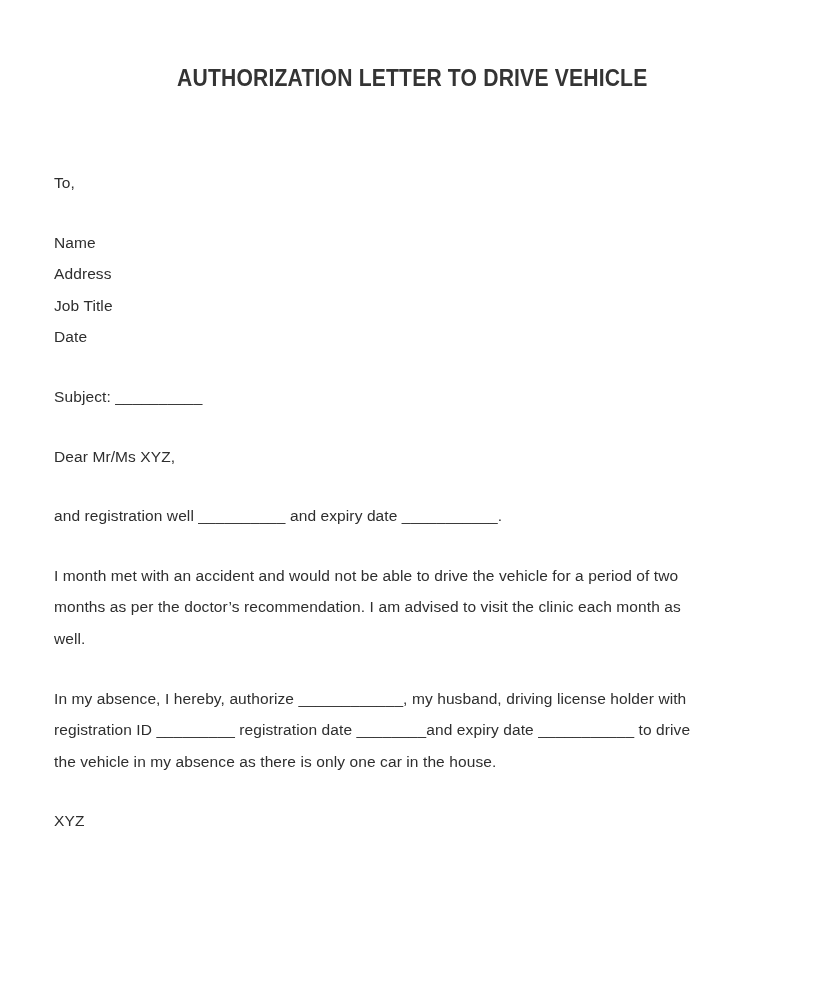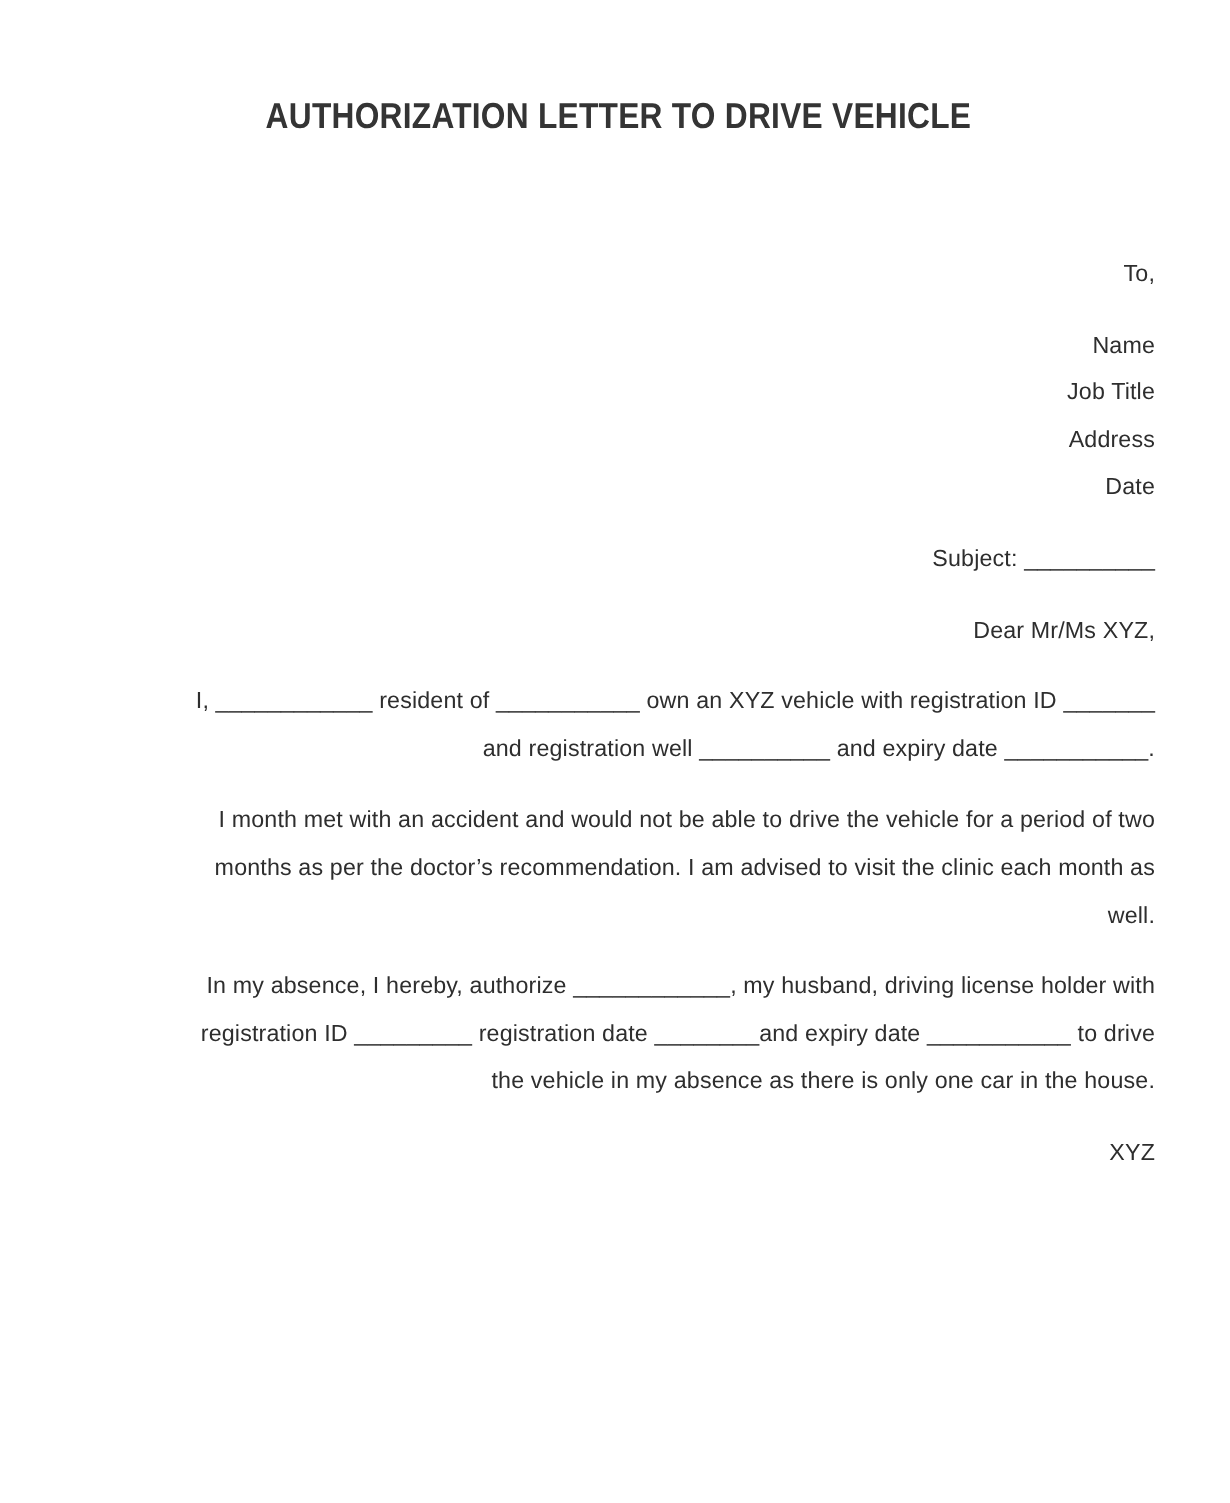--- a/index.html
+++ b/index.html
@@ -31,53 +31,51 @@
   .title-inner {
     display: inline-block;
     transform: scaleX(0.88);
     transform-origin: center;
     white-space: nowrap;
   }
   .line {
     line-height: 31.6px;
     white-space: nowrap;
     letter-spacing: 0.1px;
-    text-align: right;
   }
   .to-line {
     margin-top: 75px;
   }
   .block {
-    margin-top: 16px;
+    margin-top: 28px;
   }
 </style>
 </head>
 <body>
 
 <div class="page">
 
   <h1 class="title">
     <span class="title-inner">AUTHORIZATION LETTER TO DRIVE VEHICLE</span>
   </h1>
 
   <div class="line to-line">To,</div>
 
   <div class="block">
     <div class="line">Name</div>
+    <div class="line">Address</div>
     <div class="line">Job Title</div>
-    <div class="line">Address</div>
     <div class="line">Date</div>
   </div>
 
   <div class="line block">Subject: __________</div>
 
   <div class="line block">Dear Mr/Ms XYZ,</div>
 
   <div class="block">
-    <div class="line">I, ____________ resident of ___________ own an XYZ vehicle with registration ID _______</div>
     <div class="line">and registration well __________ and expiry date ___________.</div>
   </div>
 
   <div class="block">
     <div class="line">I month met with an accident and would not be able to drive the vehicle for a period of two</div>
     <div class="line">months as per the doctor’s recommendation. I am advised to visit the clinic each month as</div>
     <div class="line">well.</div>
   </div>
 
   <div class="block">

